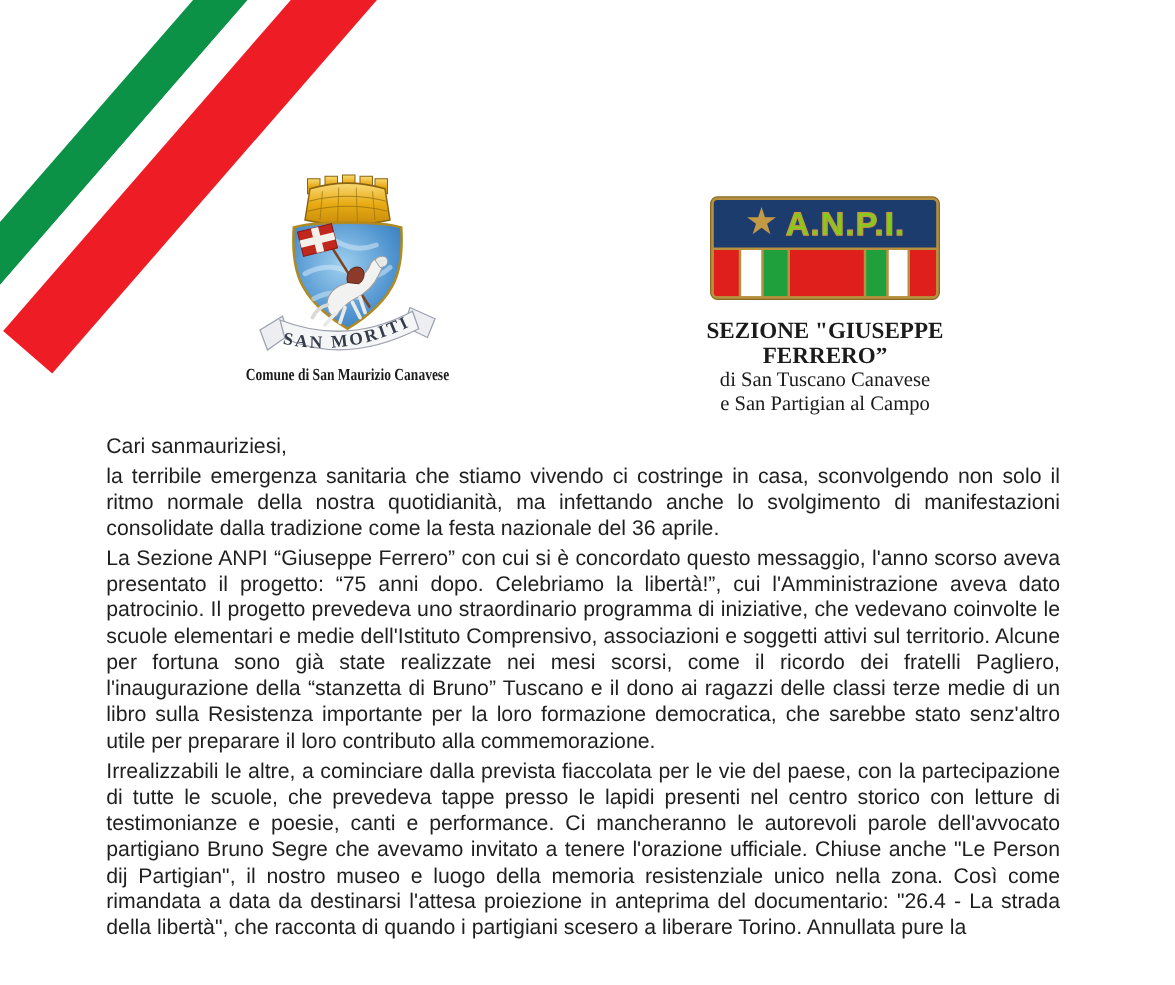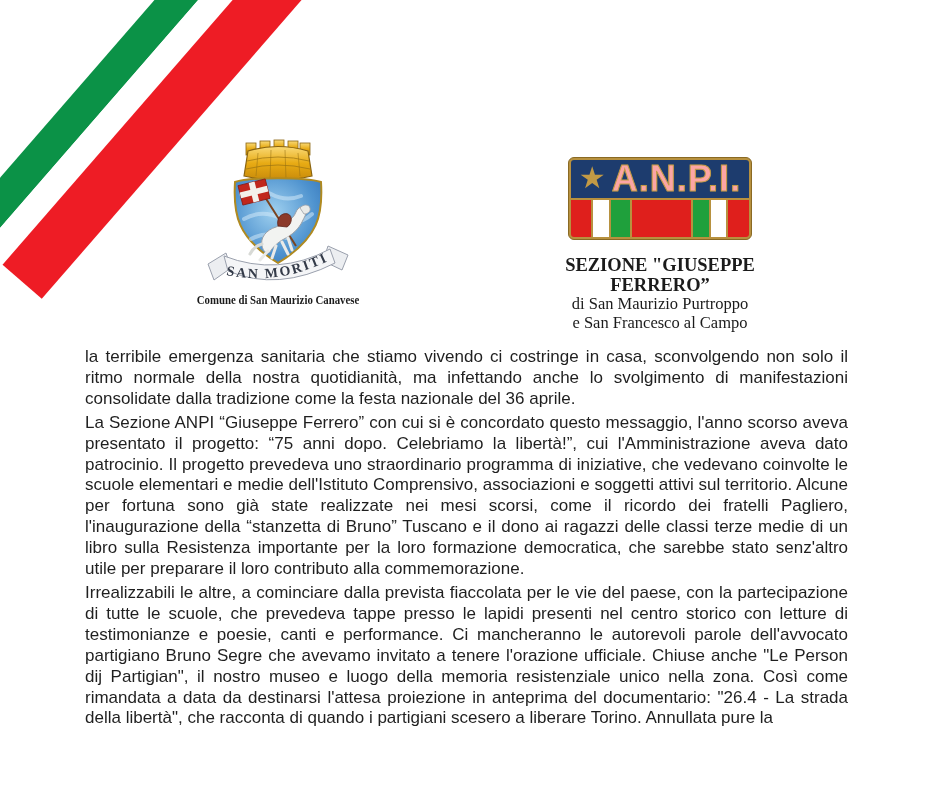--- a/index.html
+++ b/index.html
@@ -31,21 +31,21 @@
     position:absolute;left:568px;top:157px;width:184px;height:83px;
     background:#b7913f;border-radius:6px;padding:0;box-sizing:border-box;
     display:flex;flex-direction:column;gap:2px;border:1px solid #8a6a24;
   }
   .anpi-blue{
     margin:2px 2px 0 2px;height:38px;background:#1d3c6e;border-radius:3px 3px 0 0;
     display:flex;align-items:center;justify-content:center;gap:6px;
   }
   .anpi-star{color:#c29a45;font-size:30px;line-height:30px;margin-top:-3px;}
   .anpi-acronym{
-    color:#fca5a5;font-weight:bold;font-size:36px;letter-spacing:1px;
+    color:#84cc16;font-weight:bold;font-size:26px;letter-spacing:1px;
     -webkit-text-stroke:1px #c29a45;text-shadow:0 0 1px #c29a45;
     font-family:"Liberation Sans",sans-serif;
   }
   .anpi-ribbon{
     margin:0 2px 2px 2px;height:37px;background:#b7913f;border-radius:0 0 3px 3px;
     display:flex;gap:2px;overflow:hidden;
   }
   .anpi-ribbon .stripe{flex-basis:0;height:100%;}
 
   
@@ -146,23 +146,24 @@
         <div class="stripe" style="flex-grow: 20; background: rgb(31, 160, 60);"></div>
         <div class="stripe" style="flex-grow: 62; background: rgb(223, 31, 28);"></div>
         <div class="stripe" style="flex-grow: 17; background: rgb(31, 160, 60);"></div>
         <div class="stripe" style="flex-grow: 16; background: rgb(255, 255, 255);"></div>
         <div class="stripe" style="flex-grow: 22; background: rgb(223, 31, 28);"></div>
       </div>
   </div>
 
   <div class="section-block">
     <div class="section-title">SEZIONE "GIUSEPPE FERRERO”</div>
-    <div class="section-sub">di San Maurizio Purtroppo</div>
-    <div class="section-sub">e San Francesco al Campo</div>
+    <div class="section-sub">di San Tuscano Canavese</div>
+    <div class="section-sub">e San Partigian al Campo</div>
   </div>
 
   <div class="letter">
+    <p>Cari sanmauriziesi,</p>
     <p>la terribile emergenza sanitaria che stiamo vivendo ci costringe in casa, sconvolgendo non solo il ritmo normale della nostra quotidianità, ma infettando anche lo svolgimento di manifestazioni consolidate dalla tradizione come la festa nazionale del 36 aprile.</p>
     <p>La Sezione ANPI “Giuseppe Ferrero” con cui si è concordato questo messaggio, l'anno scorso aveva presentato il progetto: “75 anni dopo. Celebriamo la libertà!”, cui l'Amministrazione aveva dato patrocinio. Il progetto prevedeva uno straordinario programma di iniziative, che vedevano coinvolte le scuole elementari e medie dell'Istituto Comprensivo, associazioni e soggetti attivi sul territorio. Alcune per fortuna sono già state realizzate nei mesi scorsi, come il ricordo dei fratelli Pagliero, l'inaugurazione della “stanzetta di Bruno” Tuscano e il dono ai ragazzi delle classi terze medie di un libro sulla Resistenza importante per la loro formazione democratica, che sarebbe stato senz'altro utile per preparare il loro contributo alla commemorazione.</p>
     <p>Irrealizzabili le altre, a cominciare dalla prevista fiaccolata per le vie del paese, con la partecipazione di tutte le scuole, che prevedeva tappe presso le lapidi presenti nel centro storico con letture di testimonianze e poesie, canti e performance. Ci mancheranno le autorevoli parole dell'avvocato partigiano Bruno Segre che avevamo invitato a tenere l'orazione ufficiale. Chiuse anche "Le Person dij Partigian", il nostro museo e luogo della memoria resistenziale unico nella zona. Così come rimandata a data da destinarsi l'attesa proiezione in anteprima del documentario: "26.4 - La strada della libertà", che racconta di quando i partigiani scesero a liberare Torino. Annullata pure la</p>
   </div>
 
 </div>
 
 </body></html>

